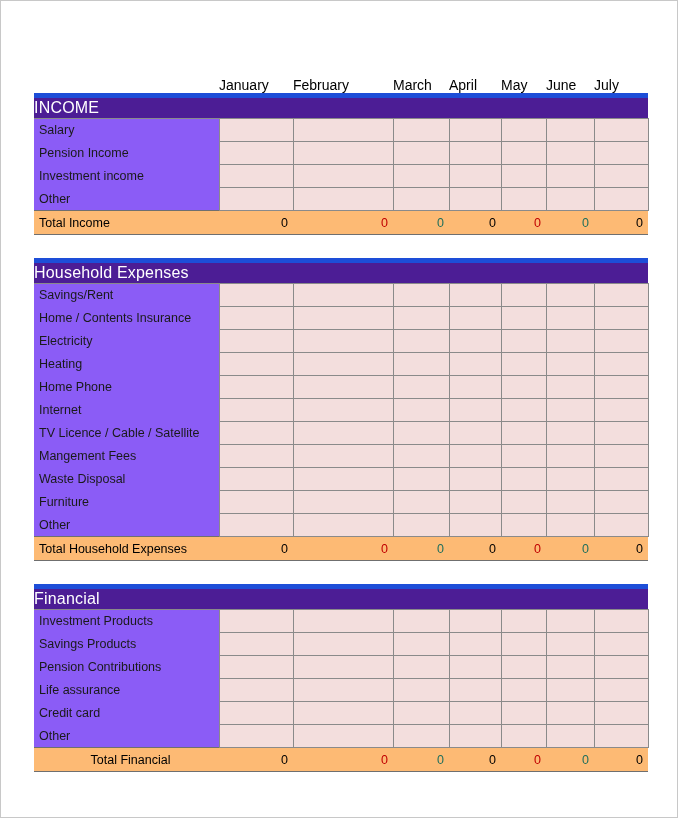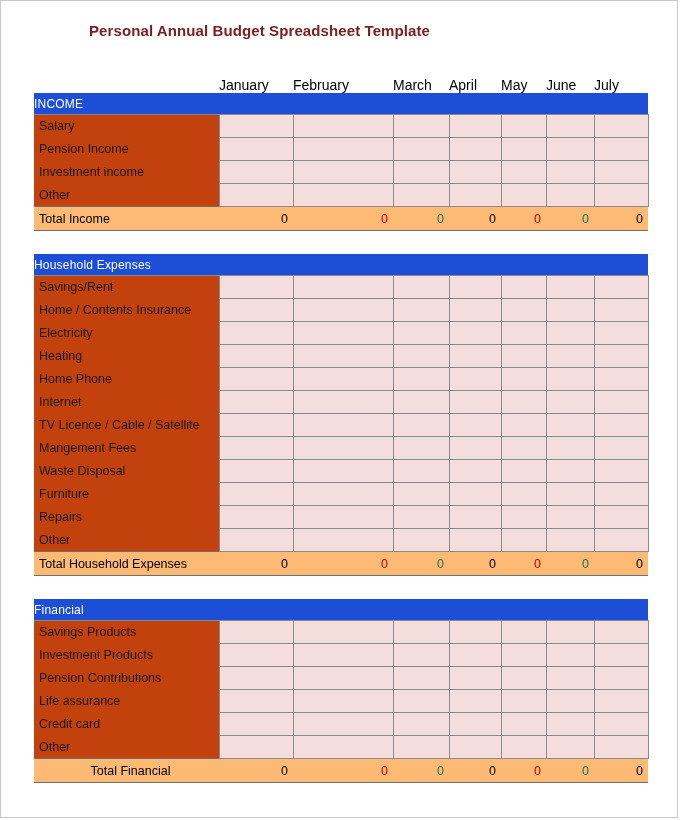--- a/index.html
+++ b/index.html
@@ -68,43 +68,43 @@
     text-align: left;
     font-size: 14px;
     font-weight: bold;
     color: #000000;
     white-space: nowrap;
   }
 
   
   .sectionbar td {
     height: 20px;
-    background: #1d4ed8;
+    background: #4c1d95;
     color: #ffffff;
-    font-size: 12px;
+    font-size: 16px;
     font-weight: bold;
     padding-left: 5px;
     vertical-align: middle;
-    border-top: 1px solid #1d4ed8;
+    border-top: 5px solid #1d4ed8;
     border-bottom: 1px solid #8a8a8a;
     white-space: nowrap;
     letter-spacing: 0.2px;
   }
 
   
   .datarow td {
     height: 22px;
     font-size: 12.5px;
     color: #1a1a1a;
     vertical-align: middle;
     white-space: nowrap;
   }
   .datarow td.lbl {
     padding-left: 5px;
-    background: #c2410c;
+    background: #8b5cf6;
     border-right: 1px solid #8a8a8a;
   }
   .datarow td.cell {
     background: #f3dedd;
     border: 1px solid #8a8a8a;
     border-top: none;
   }
   .datarow.firstdata td.cell { border-top: none; }
   .datarow td.cell.lastcol { border-right: 1px solid #8a8a8a; }
 
@@ -125,21 +125,20 @@
   .totalrow td.num { text-align: right; padding-right: 5px; }
 
   
   .spacer td { height: 23px; background: #ffffff; border: none; }
 </style>
 </head>
 <body>
 
 <div class="page">
 
-  <div class="title">Personal Annual Budget Spreadsheet Template</div>
 
   <div class="sheet">
     <table class="grid">
       <colgroup>
         <col class="c-label">
           <col class="c-jan">
           <col class="c-feb">
           <col class="c-mar">
         <col class="c-apr">
           <col class="c-may">
@@ -310,30 +309,20 @@
             <td class="lbl">Furniture</td>
             <td class="cell"></td>
             <td class="cell"></td>
             <td class="cell"></td>
             <td class="cell"></td>
             <td class="cell"></td>
             <td class="cell"></td>
             <td class="cell lastcol"></td>
           </tr>
           <tr class="datarow">
-            <td class="lbl">Repairs</td>
-            <td class="cell"></td>
-            <td class="cell"></td>
-            <td class="cell"></td>
-            <td class="cell"></td>
-            <td class="cell"></td>
-            <td class="cell"></td>
-            <td class="cell lastcol"></td>
-          </tr>
-          <tr class="datarow">
             <td class="lbl">Other</td>
             <td class="cell"></td>
             <td class="cell"></td>
             <td class="cell"></td>
             <td class="cell"></td>
             <td class="cell"></td>
             <td class="cell"></td>
             <td class="cell lastcol"></td>
           </tr>
           <tr class="totalrow">
@@ -345,32 +334,32 @@
             <td class="num" style="color: rgb(192, 0, 0);">0</td>
             <td class="num" style="color: rgb(31, 111, 92);">0</td>
             <td class="num" style="color: rgb(0, 0, 0);">0</td>
           </tr>
           <tr class="spacer">
             <td colspan="8"></td>
           </tr>
           <tr class="sectionbar">
             <td colspan="8">Financial</td>
           </tr>
+          <tr class="datarow">
+            <td class="lbl">Investment Products</td>
+            <td class="cell"></td>
+            <td class="cell"></td>
+            <td class="cell"></td>
+            <td class="cell"></td>
+            <td class="cell"></td>
+            <td class="cell"></td>
+            <td class="cell lastcol"></td>
+          </tr>
           <tr class="datarow firstdata">
             <td class="lbl">Savings Products</td>
-            <td class="cell"></td>
-            <td class="cell"></td>
-            <td class="cell"></td>
-            <td class="cell"></td>
-            <td class="cell"></td>
-            <td class="cell"></td>
-            <td class="cell lastcol"></td>
-          </tr>
-          <tr class="datarow">
-            <td class="lbl">Investment Products</td>
             <td class="cell"></td>
             <td class="cell"></td>
             <td class="cell"></td>
             <td class="cell"></td>
             <td class="cell"></td>
             <td class="cell"></td>
             <td class="cell lastcol"></td>
           </tr>
           <tr class="datarow">
             <td class="lbl">Pension Contributions</td>

